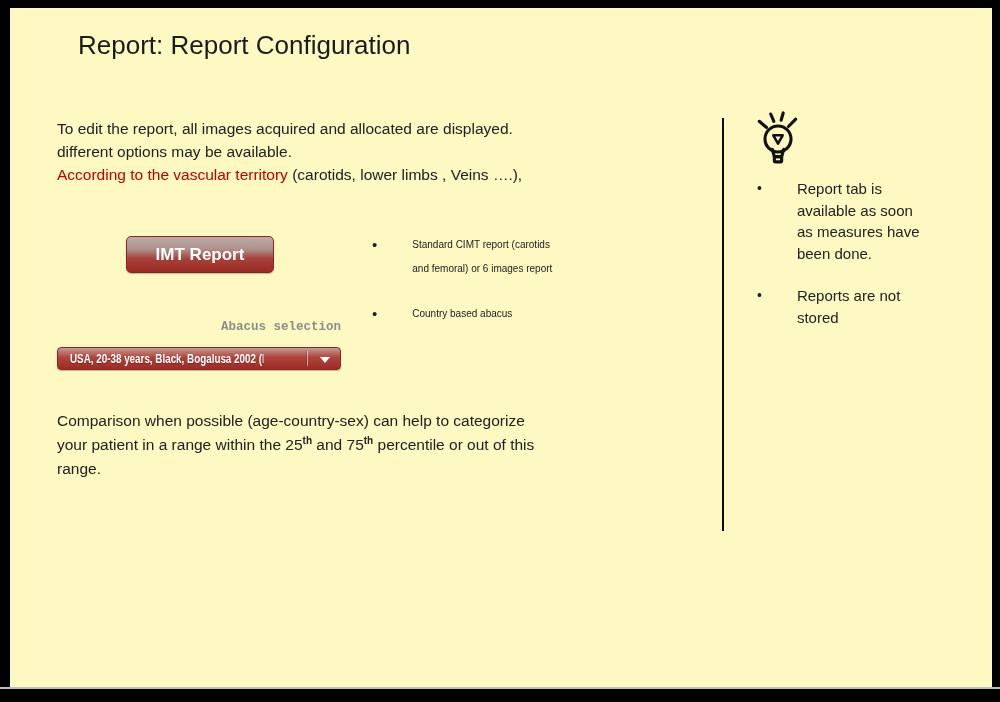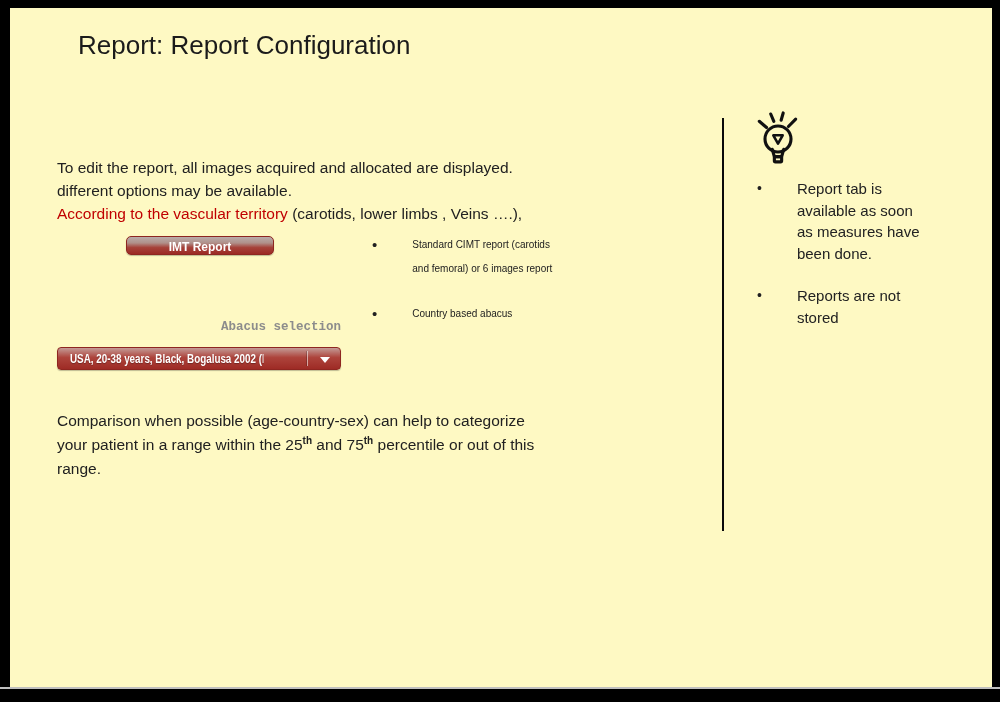--- a/index.html
+++ b/index.html
@@ -28,33 +28,32 @@
     font-size: 26px;
     color: #1b1b1b;
   }
   .intro {
     position: absolute;
     left: 47px; top: 109px;
     font-size: 15.5px;
     line-height: 23px;
     color: #212121;
     white-space: nowrap;
-    margin-top: 39px;
   }
   .red { color: #c00000; }
   .glossy-btn {
     position: absolute;
     left: 116px;
-    width: 148px; height: 19px;
+    width: 148px; height: 37px;
     border: 1px solid #8e2620;
     border-radius: 5px;
     background: linear-gradient(180deg, #b9acaa 0%, #b0908a 35%, #a6423a 62%, #9c2a24 100%);
     color: #ffffff;
     font-weight: bold;
-    font-size: 12px;
+    font-size: 17px;
     text-align: center;
     line-height: 21px;
     box-shadow: 0 1px 1px rgba(0,0,0,0.25);
     cursor: pointer;
     font-family: "Liberation Sans", sans-serif;
     display: block;
   }
   .btn-imt { top: 228px; }
   .btn-six { top: 259px; }
   .abacus-label {

